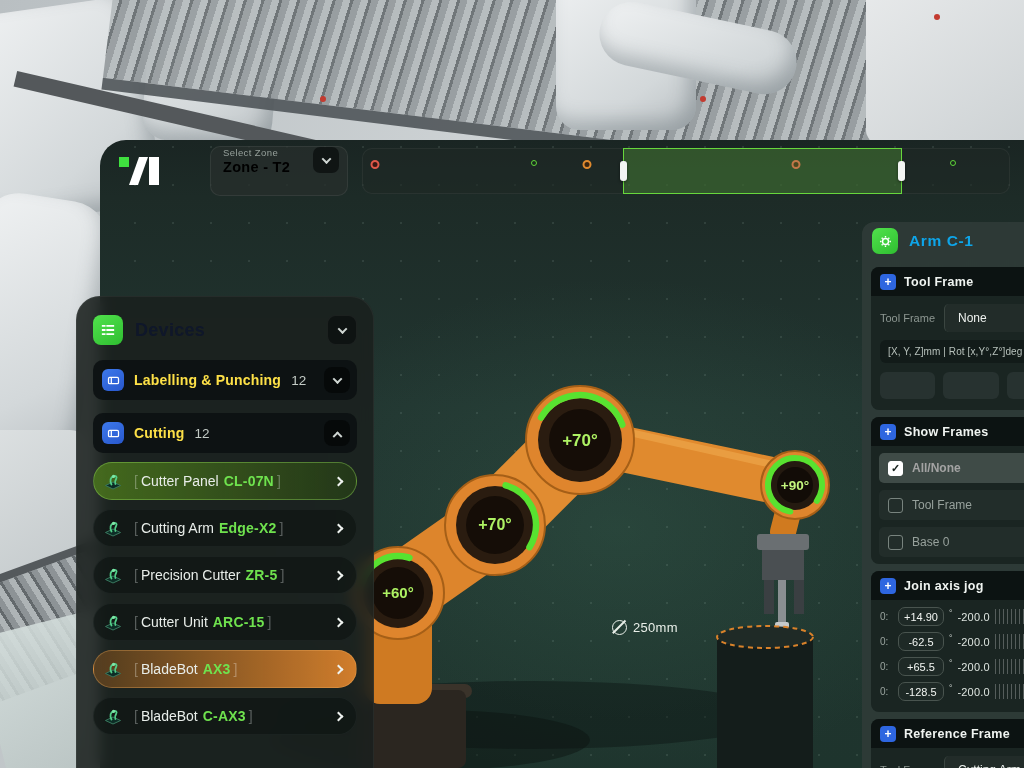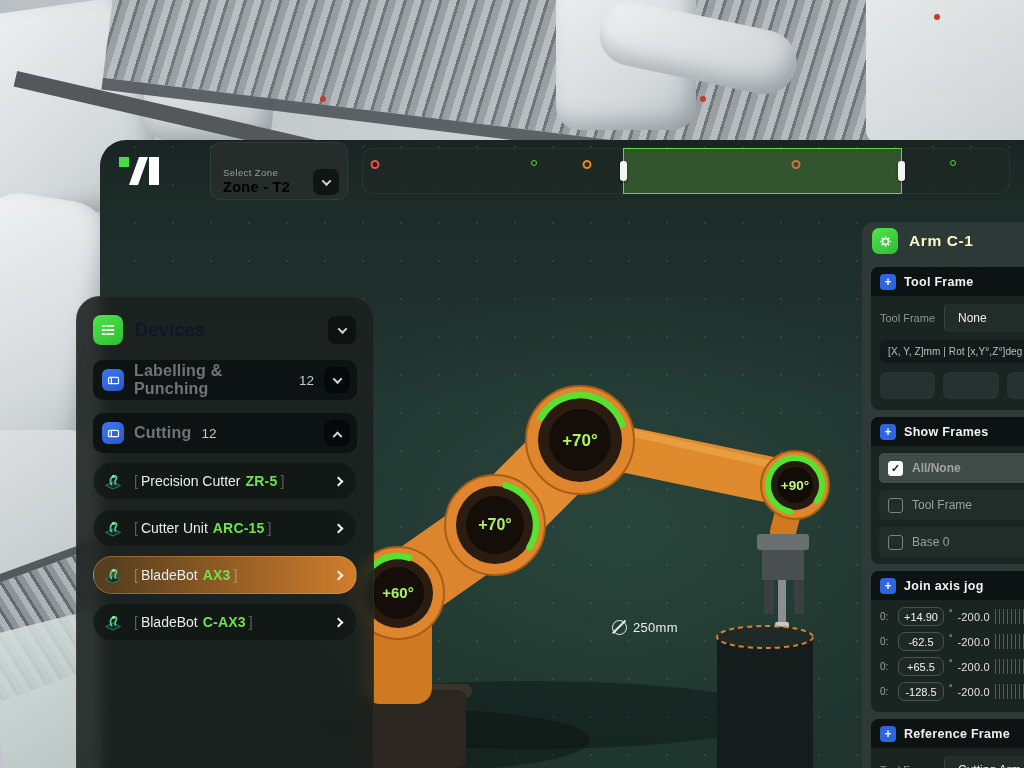--- a/index.html
+++ b/index.html
@@ -48,23 +48,23 @@
     color:#e9efe9; font-size:13px; letter-spacing:.3px; }
   .dia-icon { display:inline-flex; width:15px; height:15px; border:1.6px solid #e9efe9;
     border-radius:50%; position:relative; }
   .dia-icon::after { content:""; position:absolute; left:-3px; top:5px; width:18px; height:1.6px;
     background:#e9efe9; transform:rotate(-45deg); }
 
   
   .topbar { position:absolute; left:100px; top:140px; right:0; height:62px;
     display:flex; align-items:center; padding:0 14px 0 18px; gap:14px; }
   .logo { width:46px; height:40px; margin-right:32px; flex:none; }
-  .zone-select { flex:none; width:138px; height:58px; border-radius:10px;
+  .zone-select { flex:none; width:138px; height:50px; border-radius:10px;
     background:rgba(38,46,44,.78); border:1px solid rgba(255,255,255,.07);
-    display:flex; align-items:flex-end; padding:0 8px 4px 12px; cursor:pointer; }
+    display:flex; align-items:flex-start; padding:0 8px 16px 12px; cursor:pointer; }
   .zs-text { flex:1; display:flex; flex-direction:column; gap:1px; }
   .zs-label { font-size:9.5px; color:#96a09b; letter-spacing:.4px; }
   .zs-value { font-size:14.5px; font-weight:bold; color:#000000; letter-spacing:.3px; }
   .chev { display:inline-block; width:7px; height:7px; border-right:2px solid #cfd6d2;
     border-bottom:2px solid #cfd6d2; transform:rotate(45deg) translate(-1px,-1px); }
   .chev-btn { width:26px; height:26px; border-radius:7px; background:rgba(10,14,13,.75);
     display:flex; align-items:center; justify-content:center; flex:none; cursor:pointer; }
   .timeline { position:relative; flex:1; height:46px; border-radius:10px;
     background:rgba(30,40,37,.62); border:1px solid rgba(255,255,255,.05); }
   .tl-ticks { position:absolute; inset:0; display:flex; justify-content:space-between;
@@ -88,21 +88,21 @@
   .dp-header { display:flex; align-items:center; gap:12px; height:34px; }
   .sq-icon { border-radius:8px; display:flex; align-items:center; justify-content:center; flex:none; }
   .green-icon { background:linear-gradient(145deg,#51e24c,#2fbe31); }
   .blue-icon { background:linear-gradient(145deg,#3d79ec,#2857cc); }
   .dp-title { font-size:18px; font-weight:bold; color:#0f172a; letter-spacing:.3px; flex:1; }
   .dp-chev { width:30px; height:30px; border-radius:9px; background:rgba(12,16,15,.8);
     border:1px solid rgba(255,255,255,.06); }
   .group-row { margin-top:13px; height:40px; border-radius:10px; background:rgba(13,17,18,.92);
     display:flex; align-items:center; gap:10px; padding:0 7px 0 9px; cursor:pointer; }
   .group-row .sq-icon { width:22px; height:22px; border-radius:6px; }
-  .glabel { font-size:16px; font-weight:bold; color:#737373; letter-spacing:.2px; }
+  .glabel { font-size:14px; font-weight:bold; color:#fde047; letter-spacing:.2px; }
   .gcount { font-size:13.5px; color:#c3cbc6; flex:1; }
   .group-row .chev-btn { background:rgba(5,8,8,.8); border-radius:8px; }
   .group-row.dir-up .chev { transform:rotate(-135deg) translate(-2px,-2px); }
   .dev-list { margin-top:4px; }
   .dev-item { margin-top:9px; height:38px; border-radius:19px;
     background:rgba(15,21,20,.74); border:1px solid rgba(255,255,255,.045);
     display:flex; align-items:center; gap:8px; padding:0 14px 0 9px; cursor:pointer; }
   .dev-item.selected { background:linear-gradient(90deg, rgba(72,112,30,.92), rgba(40,66,22,.66));
     border:1px solid rgba(150,225,90,.40); }
   .dev-item.hot { background:linear-gradient(90deg, rgba(96,66,30,.80), rgba(219,131,45,.95));
@@ -113,21 +113,21 @@
   .br { color:rgba(255,255,255,.30); margin:0 3px; }
   .dev-model { color:#6fe24e; font-weight:bold; margin-left:5px; letter-spacing:.2px; }
   .dev-item .chev { border-color:#eef2ef; transform:rotate(-45deg); margin-left:4px; }
 
   
   .arm-panel { position:absolute; left:862px; top:222px; width:200px; height:560px;
     border-radius:12px 0 0 0; background:rgba(46,58,55,.96); backdrop-filter:blur(6px);
     padding-bottom:4px; }
   .ap-header { display:flex; align-items:center; gap:11px; padding:6px 10px; height:38px; }
   .ap-header .sq-icon { width:26px; height:26px; border-radius:7px; }
-  .ap-title { font-size:15.5px; font-weight:bold; color:#fef9c3; letter-spacing:.6px; }
+  .ap-title { font-size:15.5px; font-weight:bold; color:#0ea5e9; letter-spacing:.6px; }
   .card { margin:7px 0 0 9px; background:#1a2522; border-radius:8px 0 0 8px; overflow:hidden; }
   .card-header { height:29px; background:#0c1312; display:flex; align-items:center; gap:8px;
     padding:0 9px; }
   .plus-icon { width:16px; height:16px; border-radius:4px; background:#2e66e0; color:#fff;
     font-size:12px; font-weight:bold; display:flex; align-items:center; justify-content:center;
     line-height:1; flex:none; }
   .card-title { font-size:12.5px; font-weight:bold; color:#f0f4f1; letter-spacing:.3px; }
   .frame-row { display:flex; align-items:center; margin:8px 0 0 9px; height:28px; }
   .frame-label { font-size:11px; color:#8d9792; width:64px; flex:none; }
   .frame-value { flex:1; align-self:stretch; display:flex; align-items:center;
@@ -328,20 +328,38 @@
           <span class="glabel">Cutting</span>
           <span class="gcount">12</span>
           <span class="chev-btn">
             <i class="chev"></i>
           </span>
         </div>
       </div>
 
     <div class="dev-list">
 
+    <div class="dev-item selected">
+          <svg class="dev-icon" viewBox="0 0 20 20">
+            <path d="M2.5 14.5 L10 11 L17.5 14.5 L10 18 Z" fill="#0d2d26" stroke="#39795f" stroke-width="1"></path>
+            <path d="M8.5 13.5 C6.5 9.5 7.5 6.5 10.5 5.2 M10.5 5.2 C12.8 4.3 14.3 6 13.2 7.8 C12.2 9.4 11.6 11 12.4 13" stroke="#52d08a" stroke-width="1.8" fill="none" stroke-linecap="round"></path>
+            <circle cx="10.5" cy="5.4" r="1.6" fill="#7fe6a8"></circle>
+          </svg>
+          <span class="dev-text"><span class="br">[</span><span>Cutter Panel</span><span class="dev-model">CL-07N</span><span class="br">]</span></span>
+          <i class="chev"></i>
+        </div>
+        <div class="dev-item">
+          <svg class="dev-icon" viewBox="0 0 20 20">
+            <path d="M2.5 14.5 L10 11 L17.5 14.5 L10 18 Z" fill="#0d2d26" stroke="#39795f" stroke-width="1"></path>
+            <path d="M8.5 13.5 C6.5 9.5 7.5 6.5 10.5 5.2 M10.5 5.2 C12.8 4.3 14.3 6 13.2 7.8 C12.2 9.4 11.6 11 12.4 13" stroke="#52d08a" stroke-width="1.8" fill="none" stroke-linecap="round"></path>
+            <circle cx="10.5" cy="5.4" r="1.6" fill="#7fe6a8"></circle>
+          </svg>
+          <span class="dev-text"><span class="br">[</span><span>Cutting Arm</span><span class="dev-model">Edge-X2</span><span class="br">]</span></span>
+          <i class="chev"></i>
+        </div>
         <div class="dev-item">
           <svg class="dev-icon" viewBox="0 0 20 20">
             <path d="M2.5 14.5 L10 11 L17.5 14.5 L10 18 Z" fill="#0d2d26" stroke="#39795f" stroke-width="1"></path>
             <path d="M8.5 13.5 C6.5 9.5 7.5 6.5 10.5 5.2 M10.5 5.2 C12.8 4.3 14.3 6 13.2 7.8 C12.2 9.4 11.6 11 12.4 13" stroke="#52d08a" stroke-width="1.8" fill="none" stroke-linecap="round"></path>
             <circle cx="10.5" cy="5.4" r="1.6" fill="#7fe6a8"></circle>
           </svg>
           <span class="dev-text"><span class="br">[</span><span>Precision Cutter</span><span class="dev-model">ZR-5</span><span class="br">]</span></span>
           <i class="chev"></i>
         </div>
         <div class="dev-item">

